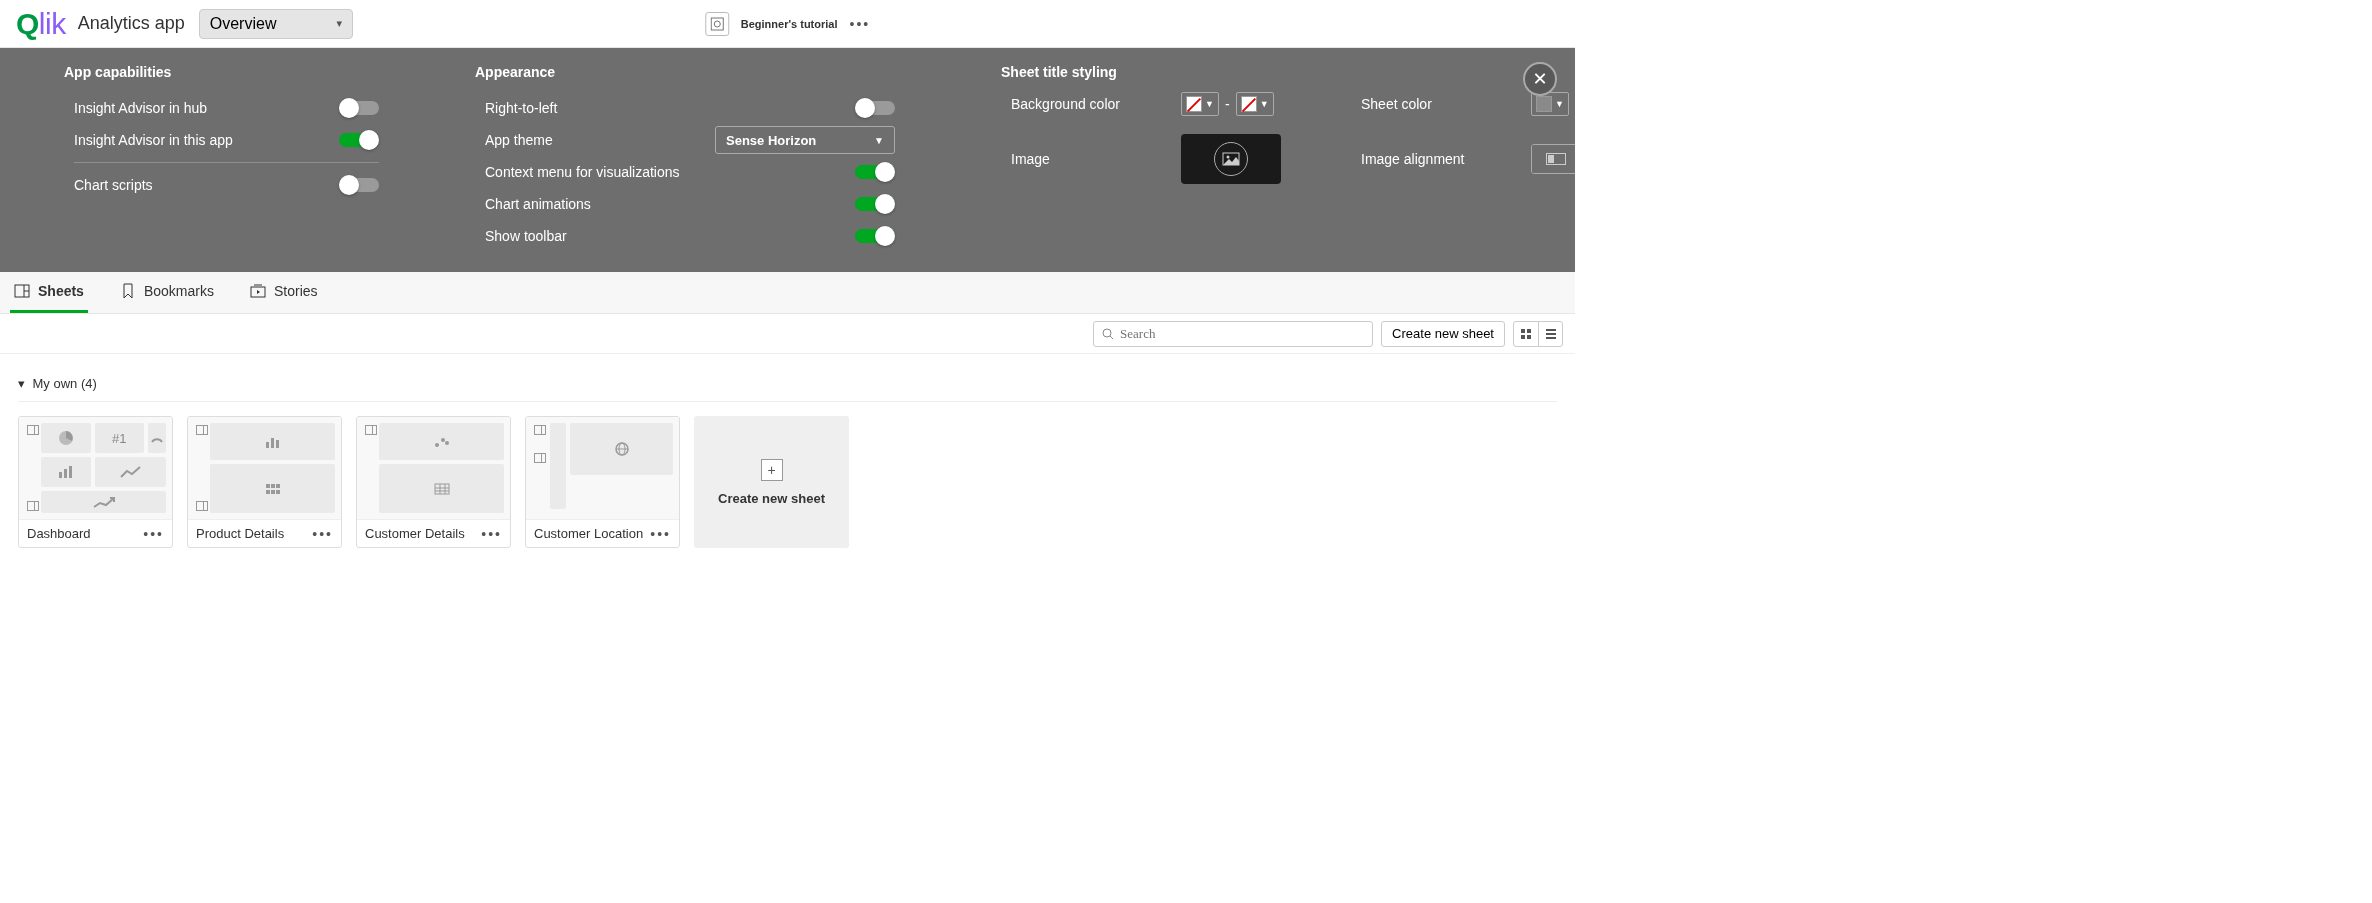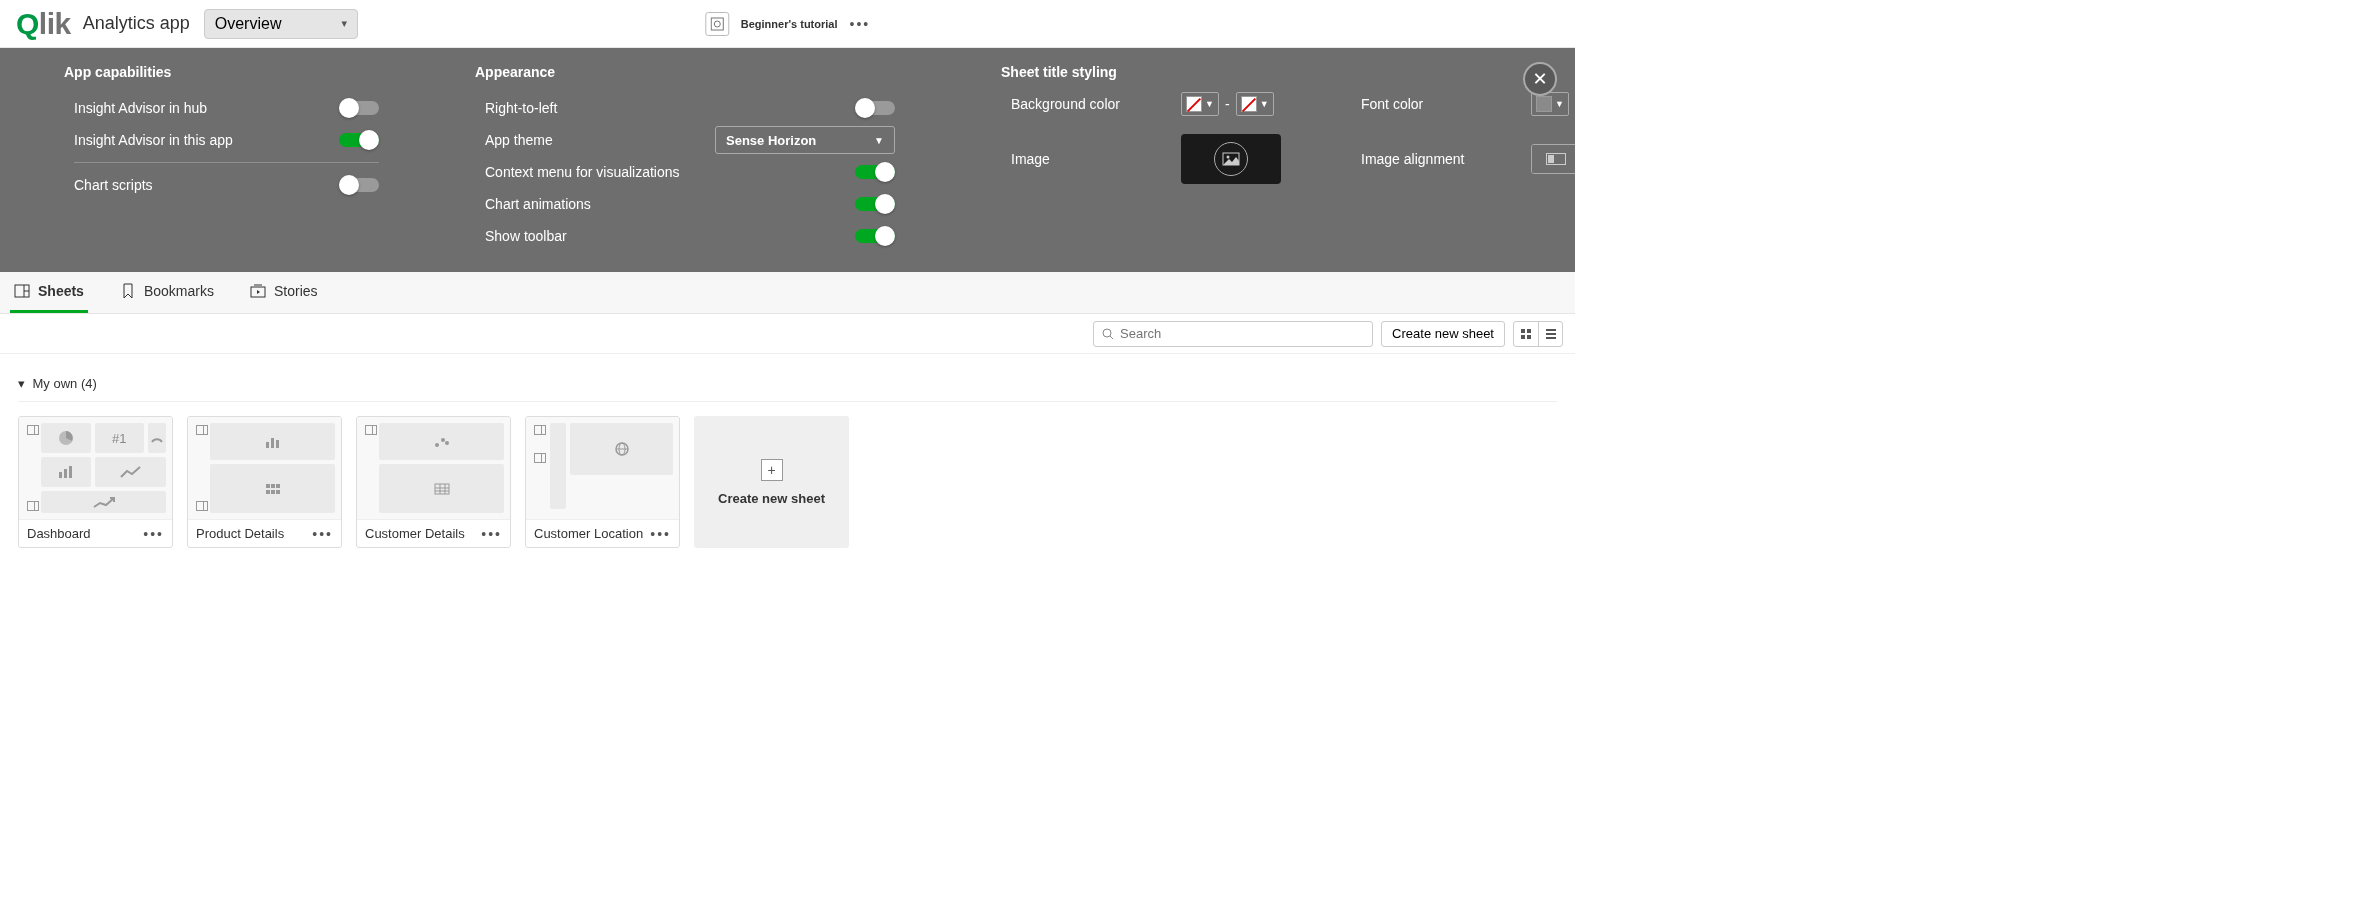--- a/index.html
+++ b/index.html
@@ -8,21 +8,21 @@
     
     .header {
       height: 48px; display: flex; align-items: center; padding: 0 16px;
       border-bottom: 1px solid #e6e6e6; position: relative;
     }
     .logo {
       font-size: 30px; font-weight: 700; color: #009845; margin-right: 12px;
       letter-spacing: -0.5px; display: flex; align-items: center;
     }
     .logo .q { color: #009845; }
-    .logo .rest { color: #737373; font-weight: 700; }
+    .logo .rest { color: #8b5cf6; font-weight: 400; }
     .app-name { font-size: 18px; color: #333; margin-right: 14px; }
     .dd {
       border: 1px solid #ccc; border-radius: 4px; height: 30px; padding: 0 10px;
       display: flex; align-items: center; gap: 60px; cursor: pointer; background: #e5e5e5;
     }
     .dd .caret { font-size: 11px; color: #555; }
     .center {
       position: absolute; left: 50%; transform: translateX(-50%);
       display: flex; align-items: center; gap: 12px;
     }
@@ -132,21 +132,21 @@
     
     .toolbar {
       height: 40px; display: flex; align-items: center; justify-content: flex-end;
       padding: 0 12px; gap: 8px; border-bottom: 1px solid #eee;
     }
     .search-box {
       border: 1px solid #ccc; border-radius: 3px; height: 26px; width: 280px;
       display: flex; align-items: center; padding: 0 8px; gap: 6px; color: #888;
     }
     .search-box input {
-      border: none; outline: none; font-size: 13px; flex: 1; background: transparent;
+      border: none; outline: none; font-size: 13px; flex: 1; background: transparent; font-family: Liberation Serif, serif;
     }
     .btn-outline {
       border: 1px solid #ccc; border-radius: 3px; height: 26px; padding: 0 10px;
       font-size: 13px; background: #fff; cursor: pointer; display: flex; align-items: center;
     }
     .view-toggles {
       display: flex; border: 1px solid #ccc; border-radius: 3px; height: 26px; overflow: hidden;
     }
     .view-btn {
       width: 24px; display: flex; align-items: center; justify-content: center;
@@ -296,21 +296,21 @@
         <div class="color-btn">
           <div class="swatch-none"></div>
           <span class="tri-sm">▼</span>
         </div>
         <span class="dash">-</span>
         <div class="color-btn">
           <div class="swatch-none"></div>
           <span class="tri-sm">▼</span>
         </div>
       </div>
-      <span>Font color</span>
+      <span>Sheet color</span>
       <div class="color-group">
         <div class="color-btn">
           <div class="swatch-grey"></div>
           <span class="tri-sm">▼</span>
         </div>
       </div>
 
       <span>Image</span>
       <div>
         <div class="image-btn">

